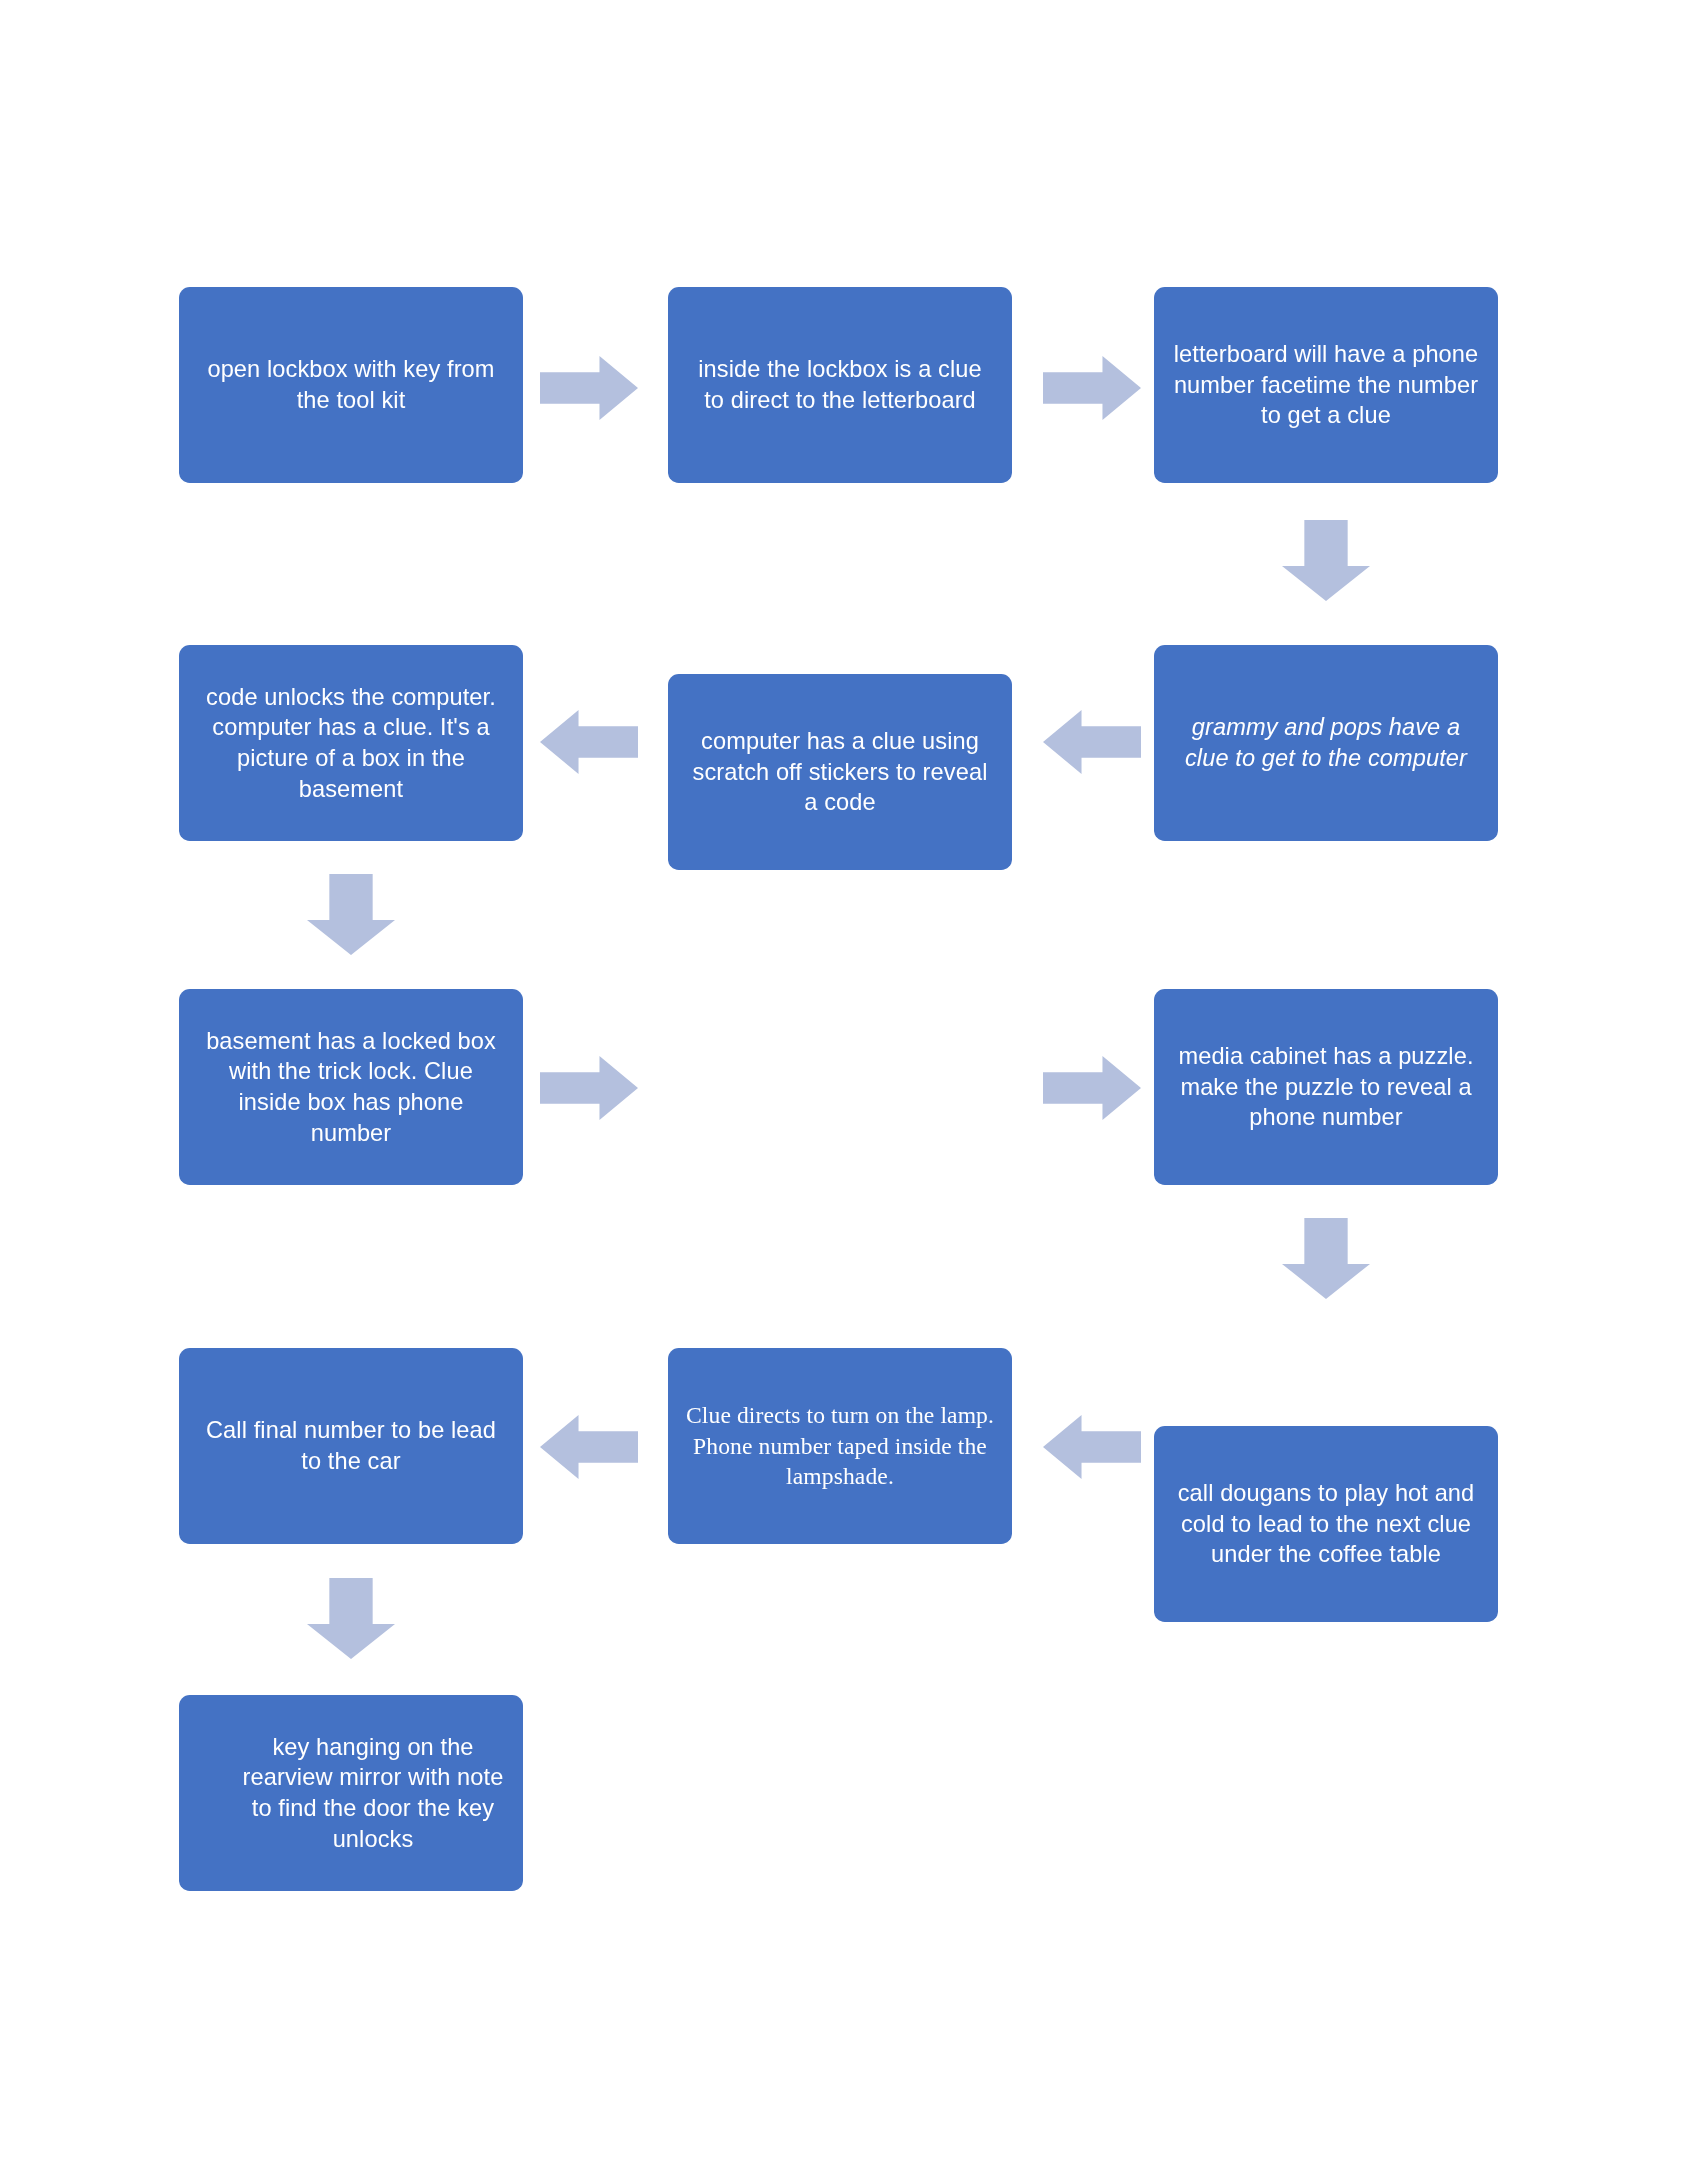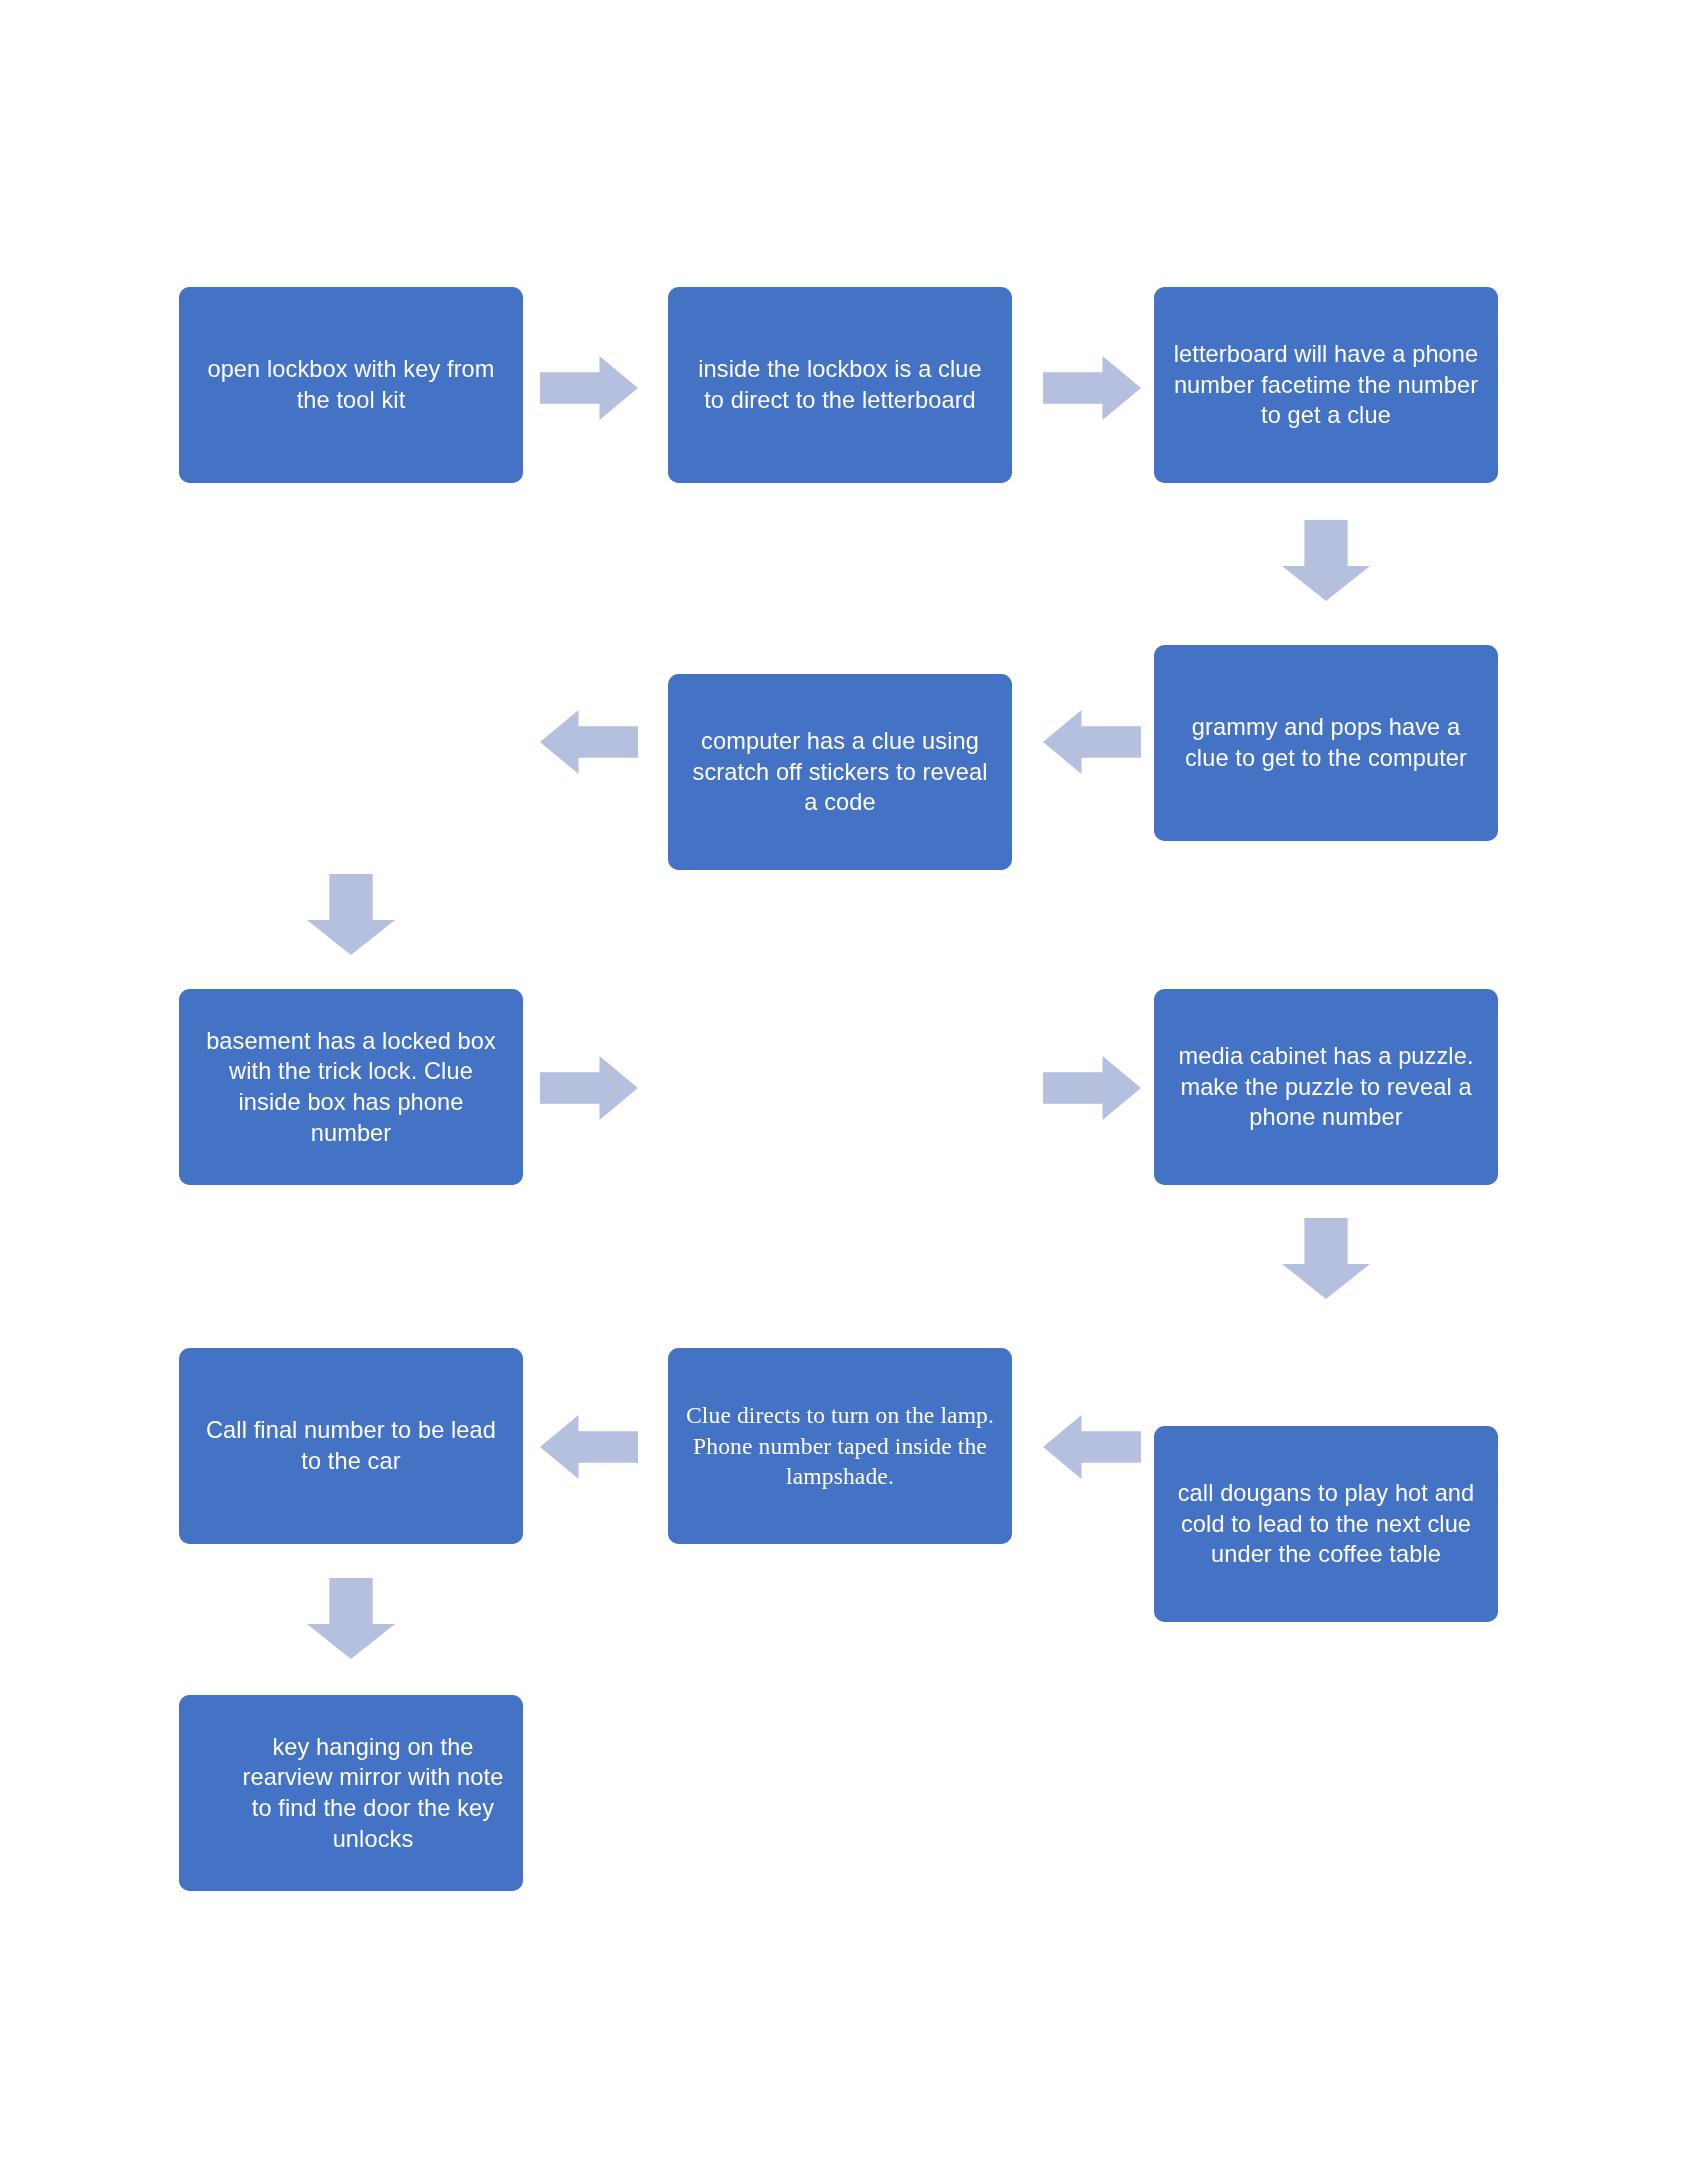--- a/index.html
+++ b/index.html
@@ -75,40 +75,43 @@
   <div class="flow-node" style="left: 1154px; top: 287px; width: 344px; height: 196px; background: rgb(68, 114, 196);">
     <span class="node-text" style="color: rgb(255, 255, 255);">letterboard will have a phone number facetime the number to get a clue</span>
   </div>
 
   <div class="flow-arrow" style="left:1282px; top:520px; width:88px; height:81px;">
     <svg viewBox="0 0 130 120" preserveAspectRatio="none" aria-hidden="true">
       <polygon points="33,0 97,0 97,68 130,68 65,120 0,68 33,68" fill="#B4C0DE"></polygon>
     </svg>
   </div>
 
-  <div class="flow-node" style="left: 1154px; top: 645px; width: 344px; height: 196px; background: rgb(68, 114, 196);">
+  <div class="flow-node" style="left: 1154px; top: 645px; width: 344px; height: 196px; background: rgb(68, 114, 196); font-style: italic;">
     <span class="node-text" style="color: rgb(255, 255, 255);">grammy and pops have a clue to get to the computer</span>
   </div>
 
   <div class="flow-arrow" style="left:1043px; top:710px; width:98px; height:64px;">
     <svg viewBox="0 0 145 95" preserveAspectRatio="none" aria-hidden="true">
       <polygon points="145,24 57,24 57,0 0,47.5 57,95 57,71 145,71" fill="#B4C0DE"></polygon>
     </svg>
   </div>
 
   <div class="flow-node" style="left: 668px; top: 674px; width: 344px; height: 196px; background: rgb(68, 114, 196);">
     <span class="node-text" style="color: rgb(255, 255, 255);">computer has a clue using scratch off stickers to reveal a code</span>
   </div>
 
   <div class="flow-arrow" style="left:540px; top:710px; width:98px; height:64px;">
     <svg viewBox="0 0 145 95" preserveAspectRatio="none" aria-hidden="true">
       <polygon points="145,24 57,24 57,0 0,47.5 57,95 57,71 145,71" fill="#B4C0DE"></polygon>
     </svg>
   </div>
 
+  <div class="flow-node" style="left: 179px; top: 645px; width: 344px; height: 196px; background: rgb(68, 114, 196);">
+    <span class="node-text" style="color: rgb(255, 255, 255);">code unlocks the computer. computer has a clue.  It's a picture of a box in the basement</span>
+  </div>
 
   <div class="flow-arrow" style="left:307px; top:874px; width:88px; height:81px;">
     <svg viewBox="0 0 130 120" preserveAspectRatio="none" aria-hidden="true">
       <polygon points="33,0 97,0 97,68 130,68 65,120 0,68 33,68" fill="#B4C0DE"></polygon>
     </svg>
   </div>
 
   <div class="flow-node" style="left: 179px; top: 989px; width: 344px; height: 196px; background: rgb(68, 114, 196);">
     <span class="node-text" style="color: rgb(255, 255, 255);">basement has a locked box with the trick lock. Clue inside box has phone number</span>
   </div>

